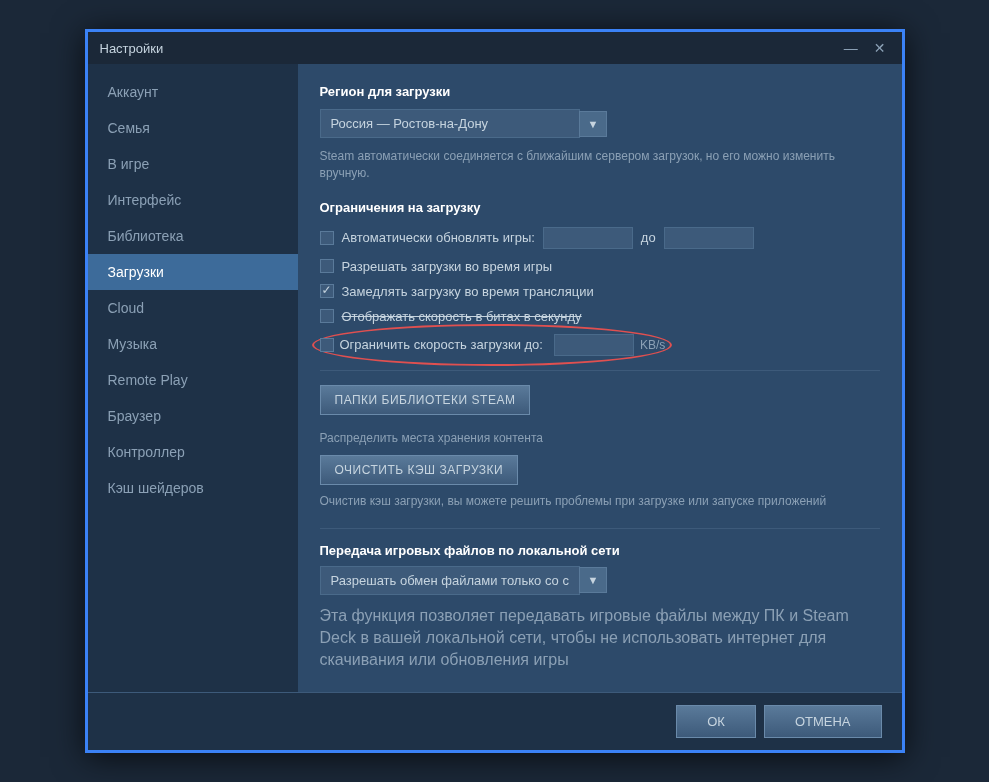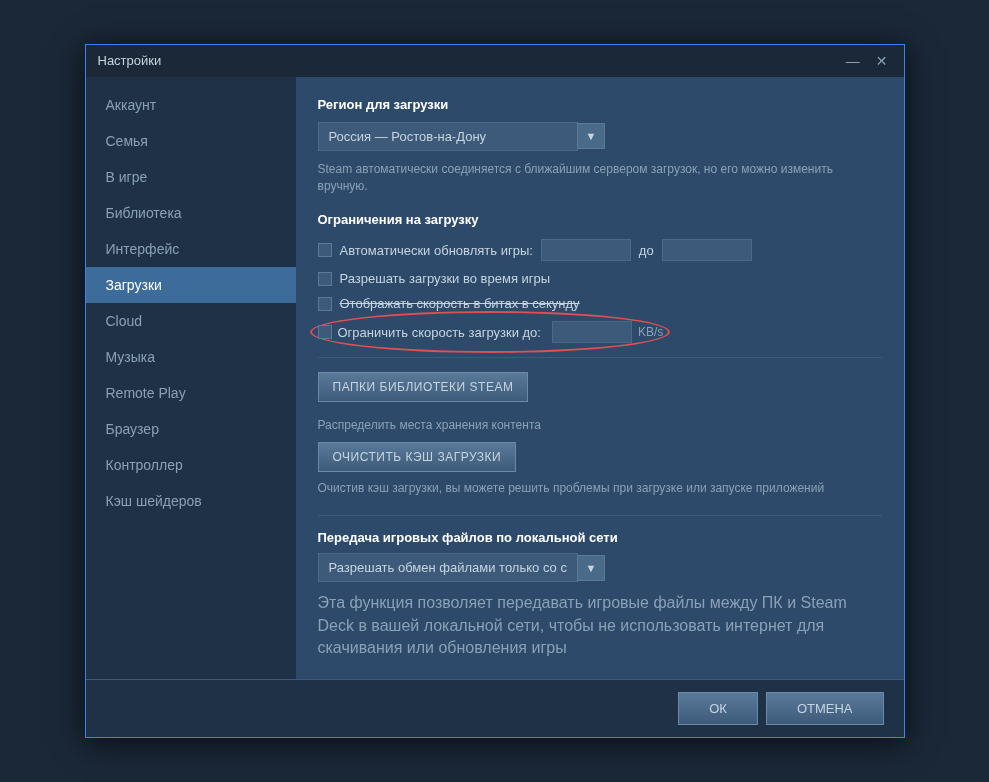--- a/index.html
+++ b/index.html
@@ -11,21 +11,21 @@
       justify-content: center;
       align-items: center;
       width: 989px;
       height: 782px;
       overflow: hidden;
     }
 
     .window {
       width: 820px;
       background: #0c4a6e;
-      border: 1px solid #3b82f6;
+      border: 3px solid #3b82f6;
       box-shadow: 0 4px 30px rgba(0,0,0,0.7);
       display: flex;
       flex-direction: column;
     }
 
     .title-bar {
       background: #1b2838;
       padding: 8px 12px;
       display: flex;
       justify-content: space-between;
@@ -341,22 +341,22 @@
       <button class="title-btn">✕</button>
     </div>
   </div>
 
   <div class="window-body">
 
     <div class="sidebar">
       <div class="sidebar-item">Аккаунт</div>
       <div class="sidebar-item">Семья</div>
       <div class="sidebar-item">В игре</div>
+      <div class="sidebar-item">Интерфейс</div>
       <div class="sidebar-item">Библиотека</div>
-      <div class="sidebar-item">Интерфейс</div>
       <div class="sidebar-item active">Загрузки</div>
       <div class="sidebar-item">Cloud</div>
       <div class="sidebar-item">Музыка</div>
       <div class="sidebar-item">Remote Play</div>
       <div class="sidebar-item">Браузер</div>
       <div class="sidebar-item">Контроллер</div>
       <div class="sidebar-item">Кэш шейдеров</div>
     </div>
 
     <div class="main-content">
@@ -378,20 +378,24 @@
         <input type="text" class="text-input-small" style="">
         <span class="to-label">до</span>
         <input type="text" class="text-input-small2" style="">
       </div>
 
       <div class="checkbox-row">
         <input type="checkbox" class="checkbox-input" style="">
         <label>Разрешать загрузки во время игры</label>
       </div>
 
+      <div class="checkbox-row">
+        <input type="checkbox" class="checkbox-input" checked="" style="">
+        <label>Замедлять загрузку во время трансляции</label>
+      </div>
 
       <div class="checkbox-row">
         <input type="checkbox" class="checkbox-input" style="">
         <label class="strikethrough">Отображать скорость в битах в секунду</label>
       </div>
 
       <div class="speed-limit-row">
         <div class="oval-annotation"></div>
         <input type="checkbox" class="checkbox-input" style="">
         <label>Ограничить скорость загрузки до:</label>

